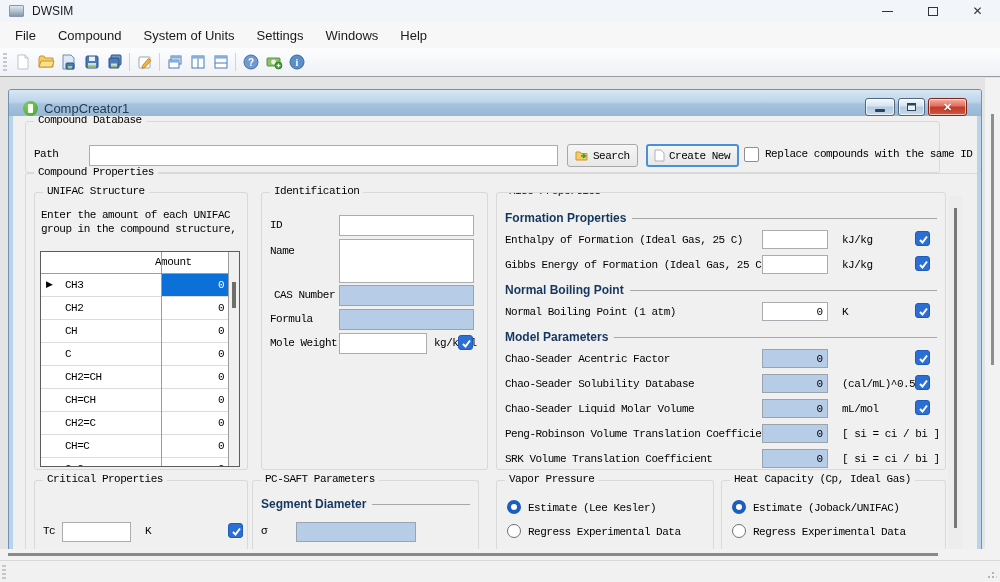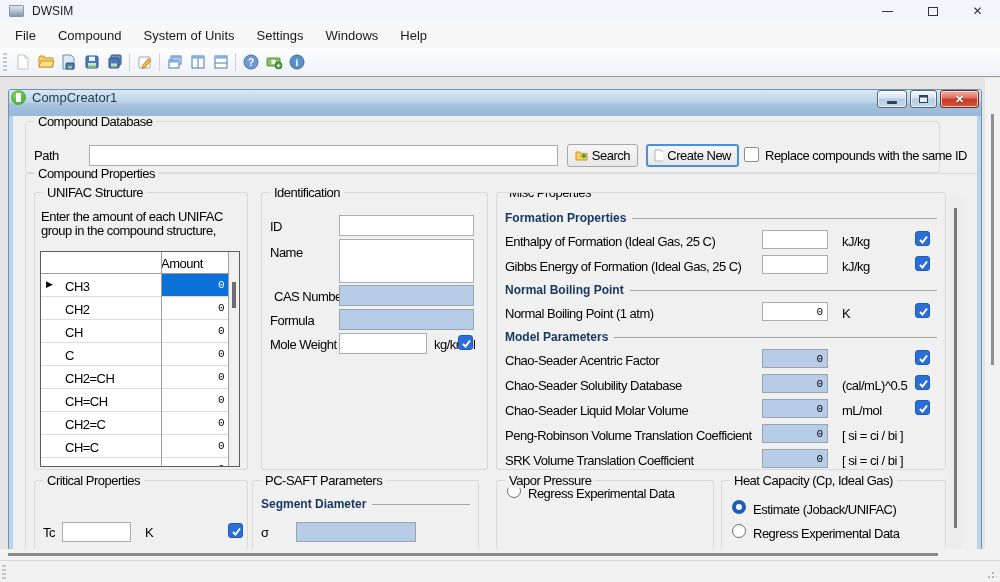--- a/index.html
+++ b/index.html
@@ -1,19 +1,19 @@
 <!DOCTYPE html>
 <html><head>
 <meta charset="utf-8">
 <style>
   * { margin:0; padding:0; box-sizing:border-box; }
   html,body { width:1000px; height:582px; overflow:hidden; }
   body { font-family:"Liberation Sans", sans-serif; background:#f0f0f0; position:relative; }
 
-  .lbl { font-family:Liberation Sans, sans-serif; font-size:13px; letter-spacing:-0.5px; color:#000; white-space:nowrap; }
+  .lbl { font-family:Liberation Mono, monospace; font-size:11px; letter-spacing:-0.5px; color:#000; white-space:nowrap; }
 
   
   .app-titlebar { position:absolute; top:0; left:0; width:1000px; height:22px; background:#f2f5f9; display:flex; align-items:center; }
   .app-icon { width:15px; height:12px; margin-left:9px; background:linear-gradient(180deg,#dfe7ee 0%,#aebfcd 55%,#8397a8 100%); border:1px solid #8a97a4; border-radius:1px; }
   .app-title { font-size:12px; color:#1a1a1a; margin-left:8px; }
   .win-controls { margin-left:auto; display:flex; height:100%; }
   .win-btn { width:45px; height:100%; display:flex; align-items:center; justify-content:center; }
   .g-min { width:11px; height:1px; background:#333; }
   .g-max { width:10px; height:9px; border:1px solid #333; }
   .g-close { font-size:12px; color:#333; line-height:1; }
@@ -31,21 +31,21 @@
   
   .mdi { position:absolute; top:76px; left:0; width:1000px; height:484px; background:#e4e4e4; border-top:1px solid #9a9a9a; overflow:hidden; }
 
   .mdi-vscroll { position:absolute; right:0; top:1px; width:15px; height:471px; background:#f2f2f2; z-index:5; }
   .mdi-vscroll .thumb { position:absolute; left:6px; width:3px; top:36px; height:251px; background:#8f8f8f; }
   .mdi-hscroll { position:absolute; left:0; top:472px; width:1000px; height:12px; background:#f2f2f2; z-index:5; }
   .mdi-hscroll .thumb { position:absolute; left:8px; width:930px; top:4px; height:3px; background:#8a8a8a; }
 
   
   .child { position:absolute; left:8px; top:12px; width:974px; height:560px; background:#b9d3ea; border:1px solid #7092ae; border-radius:3px 3px 0 0; z-index:1; }
-  .child-titlebar { height:26px; display:flex; align-items:flex-start; padding:0 2px; border-radius:2px 2px 0 0;
+  .child-titlebar { height:26px; display:flex; align-items:flex-end; padding:0 14px; border-radius:2px 2px 0 0;
      background:linear-gradient(180deg,#d8e7f3 0%,#bdd5ea 45%,#a6c3de 55%,#96b7d5 100%); }
   .child-icon { width:15px; height:15px; border-radius:50%; background:radial-gradient(circle at 35% 30%,#7ed257,#3da32f); position:relative; flex:none; }
   .child-icon::after { content:""; position:absolute; left:5px; top:3px; width:5px; height:9px; background:#fff; border-radius:1px; }
   .child-title { font-size:13px; color:#243c52; margin-left:6px; }
   .child-buttons { margin-left:auto; display:flex; gap:3px; }
   .cwbtn { height:18px; border:1px solid #50677e; border-radius:3px; display:flex; align-items:center; justify-content:center;
      background:linear-gradient(180deg,#f5fafd 0%,#d4e2ef 45%,#b4cbdf 50%,#c7d9ea 100%); box-shadow:inset 0 0 0 1px rgba(255,255,255,.65); }
   .cwbtn.min { width:30px; } .cwbtn.rst { width:27px; } 
   .cwbtn.cls { width:39px; border-color:#7e241a;
      background:linear-gradient(180deg,#f0b3aa 0%,#e06a58 45%,#c23a27 50%,#cf5740 100%); }
@@ -92,21 +92,21 @@
   .mrow .tb { left:265px; top:1px; width:66px; height:19px; }
   .mrow .unit { position:absolute; left:345px; top:5px; }
   .mrow .cb { left:418px; top:2px; }
 
   
   .utable { position:absolute; left:5px; top:58px; width:200px; height:216px; background:#fff; border:1px solid #5c5c5c; overflow:hidden; }
   .ut-colsep { position:absolute; left:120px; top:0; bottom:0; width:1px; background:#9c9c9c; z-index:1; }
   .ut-scroll { position:absolute; right:0; top:0; bottom:0; width:11px; background:#f0f0f0; border-left:1px solid #9c9c9c; z-index:2; }
   .ut-scroll .thumb { position:absolute; left:3px; width:4px; top:30px; height:26px; background:#6e6e6e; }
   .uthead { height:22px; border-bottom:1px solid #9c9c9c; position:relative; }
-  .uthead .lbl { position:absolute; left:120px; top:4px; }
+  .uthead .lbl { position:absolute; left:114px; top:4px; }
   .trow { height:23px; border-bottom:1px solid #dcdcdc; position:relative; }
   .trow .marker { position:absolute; left:5px; top:5px; font-size:9px; color:#000; }
   .trow .gname { position:absolute; left:24px; top:5px; }
   .trow .amt { position:absolute; left:121px; top:0; width:68px; height:100%; text-align:right; padding:5px 6px 0 0; font-family:"Liberation Mono",monospace; font-size:11px; letter-spacing:-0.5px; }
   .trow .amt.sel { background:#0b70d8; color:#fff; }
 
   
   .cp-scroll { position:absolute; left:935px; top:80px; width:14px; height:360px; background:#ededed; }
   .cp-scroll .thumb { position:absolute; left:6px; width:3px; top:12px; height:320px; background:#787878; }
 
@@ -468,20 +468,24 @@
               <span class="ht">Segment Diameter</span>
               <span class="line"></span>
             </div>
           <span class="lbl" style="position:absolute; left:8px; top:44px;">σ</span>
           <input class="tb ro" style="left: 43px; top: 41px; width: 120px; height: 20px;" readonly="" value="">
         </div>
 
         <div class="grp" style="left:470px; top:306px; width:218px; height:86px; border-bottom:none;">
           <span class="legend lbl">Vapor Pressure</span>
           <div id="vapor-radios">
+              <div style="position: relative; height: 24px; margin-top: 16px;">
+                <span class="radio sel" style="left: 10px; top: 3px;"></span>
+                <span class="lbl" style="position: absolute; left: 31px; top: 5px;">Estimate (Lee Kesler)</span>
+              </div>
               <div style="position: relative; height: 24px; margin-top: 0px;">
                 <span class="radio unsel" style="left: 10px; top: 3px;"></span>
                 <span class="lbl" style="position: absolute; left: 31px; top: 5px;">Regress Experimental Data</span>
               </div>
             </div>
         </div>
 
         <div class="grp" style="left:695px; top:306px; width:225px; height:86px; border-bottom:none;">
           <span class="legend lbl">Heat Capacity (Cp, Ideal Gas)</span>
           <div id="heat-radios">

